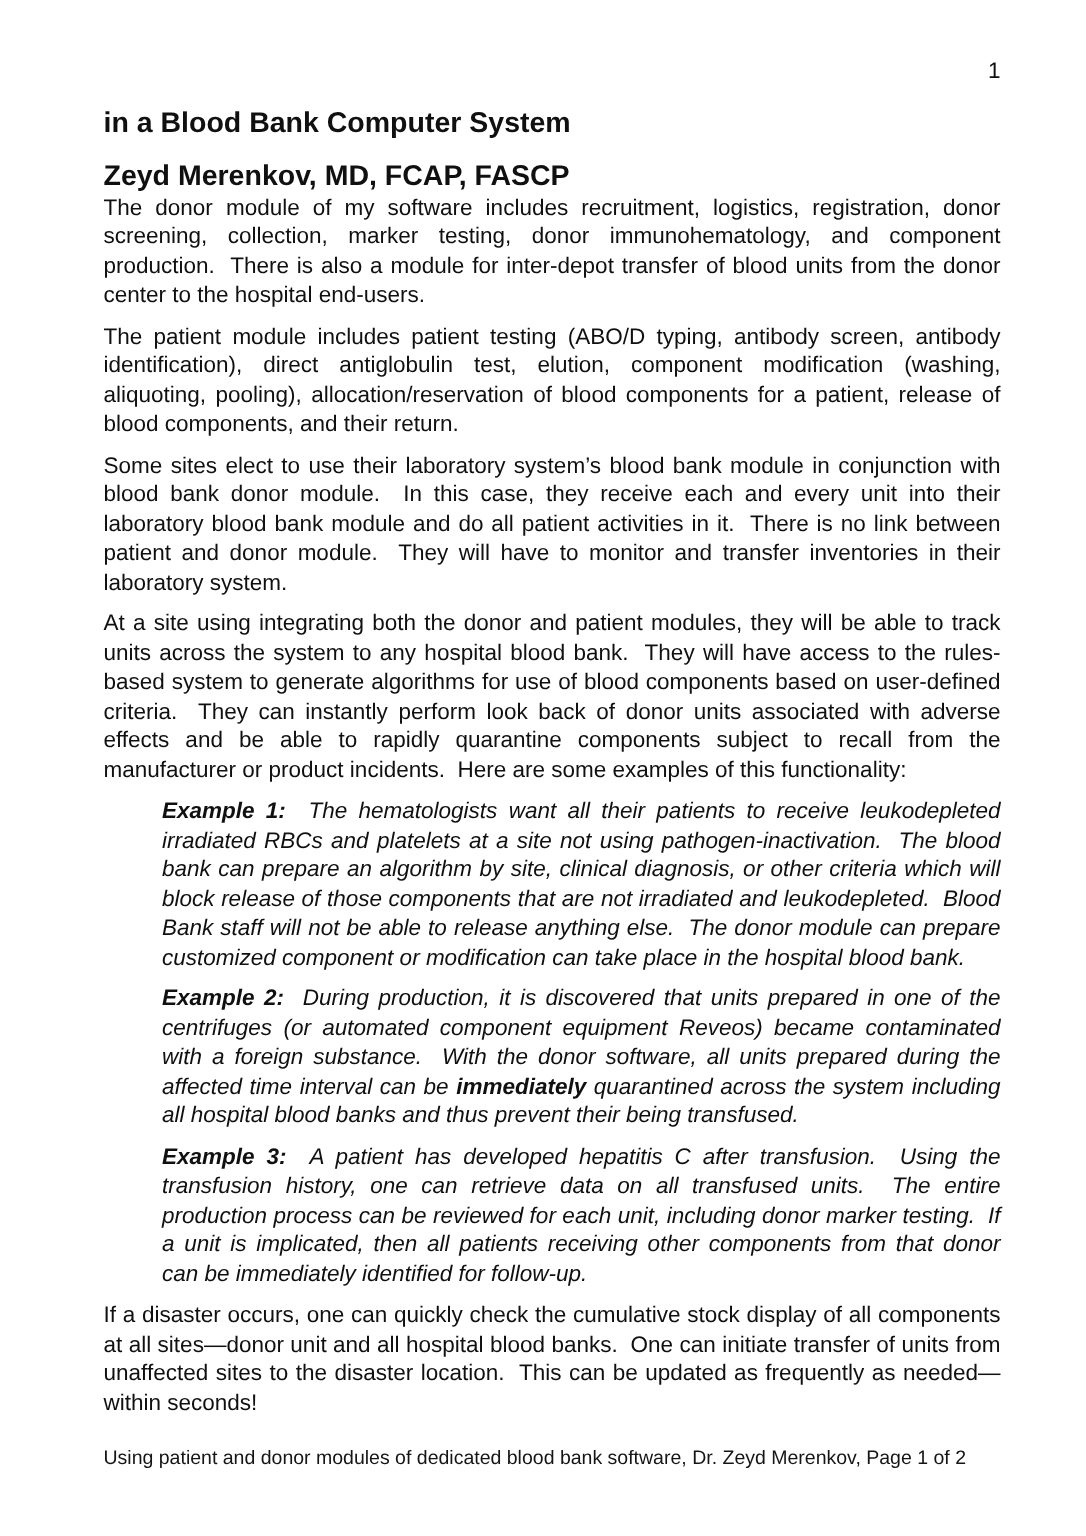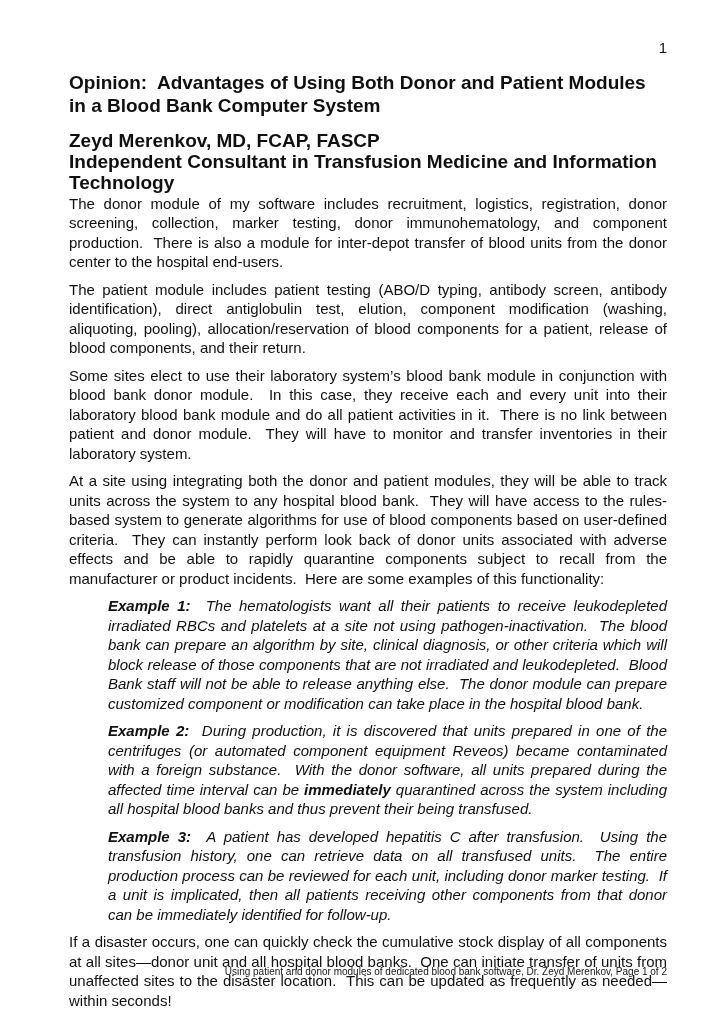--- a/index.html
+++ b/index.html
@@ -54,41 +54,39 @@
     font-style: italic;
   }
   .example b, .doc-title, .byline {
     font-weight: bold;
   }
   .page-footer {
     position: absolute;
     left: 69px;
     right: 57px;
     top: 964px;
-    text-align: right;
-    font-size: 10px;
+    text-align: left;
+    font-size: 13px;
     line-height: 16px;
     color: #151515;
   }
 </style>
 </head>
 <body>
 
 <div class="page">
 
   <div class="page-number">1</div>
 
   <h1 class="doc-title">
-    <div class="title-line">Opinion:&nbsp; Advantages of Using Both Donor and Patient Modules</div>
     <div class="title-line">in a Blood Bank Computer System</div>
   </h1>
 
   <div class="byline">Zeyd Merenkov, MD, FCAP, FASCP</div>
 
-  <div class="byline">Independent Consultant in Transfusion Medicine and Information Technology</div>
 
   <p class="para first">The donor module of my software includes recruitment, logistics, registration, donor screening, collection, marker testing, donor immunohematology, and component production.&nbsp; There is also a module for inter-depot transfer of blood units from the donor center to the hospital end-users.</p>
 
   <p class="para">The patient module includes patient testing (ABO/D typing, antibody screen, antibody identification), direct antiglobulin test, elution, component modification (washing, aliquoting, pooling), allocation/reservation of blood components for a patient, release of blood components, and their return.</p>
 
   <p class="para">Some sites elect to use their laboratory system’s blood bank module in conjunction with blood bank donor module.&nbsp; In this case, they receive each and every unit into their laboratory blood bank module and do all patient activities in it.&nbsp; There is no link between patient and donor module.&nbsp; They will have to monitor and transfer inventories in their laboratory system.</p>
 
   <p class="para">At a site using integrating both the donor and patient modules, they will be able to track units across the system to any hospital blood bank.&nbsp; They will have access to the rules-based system to generate algorithms for use of blood components based on user-defined criteria.&nbsp; They can instantly perform look back of donor units associated with adverse effects and be able to rapidly quarantine components subject to recall from the manufacturer or product incidents.&nbsp; Here are some examples of this functionality:</p>
 
   <p class="example"><b>Example 1:</b><span>&nbsp; The hematologists want all their patients to receive leukodepleted irradiated RBCs and platelets at a site not using pathogen-inactivation.&nbsp; The blood bank can prepare an algorithm by site, clinical diagnosis, or other criteria which will block release of those components that are not irradiated and leukodepleted.&nbsp; Blood Bank staff will not be able to release anything else.&nbsp; The donor module can prepare customized component or modification can take place in the hospital blood bank.</span></p>

